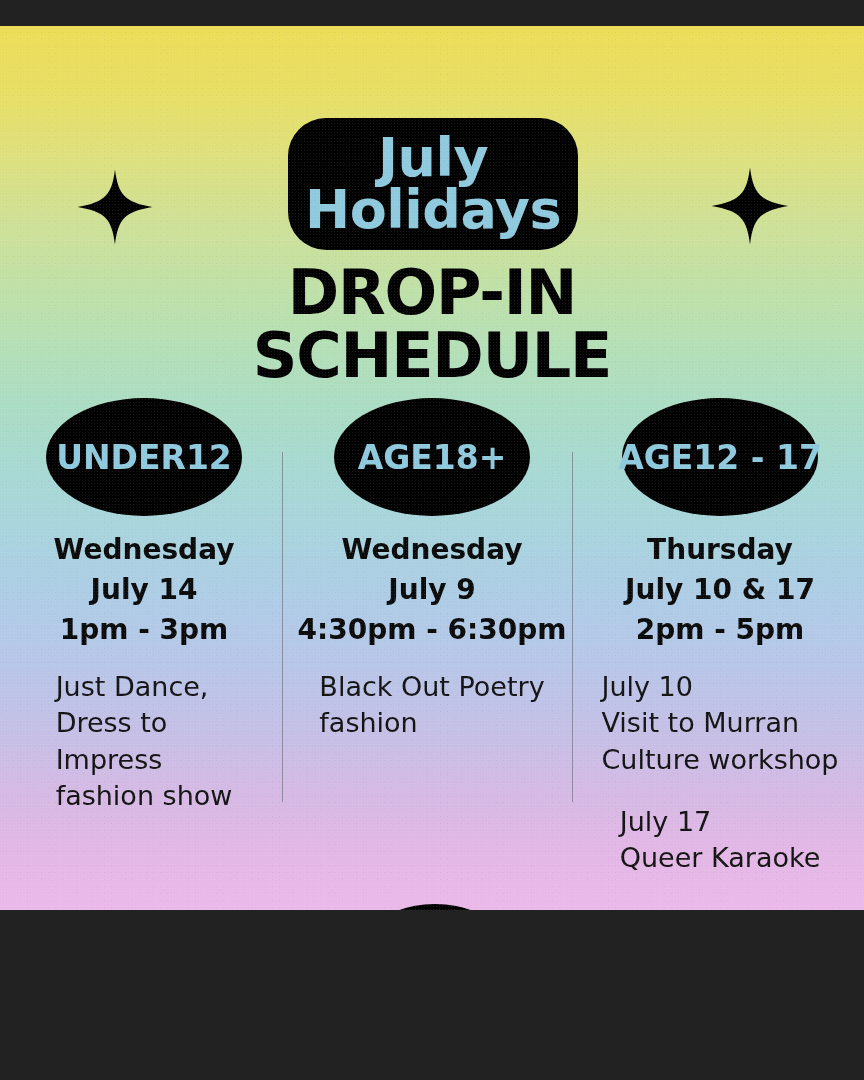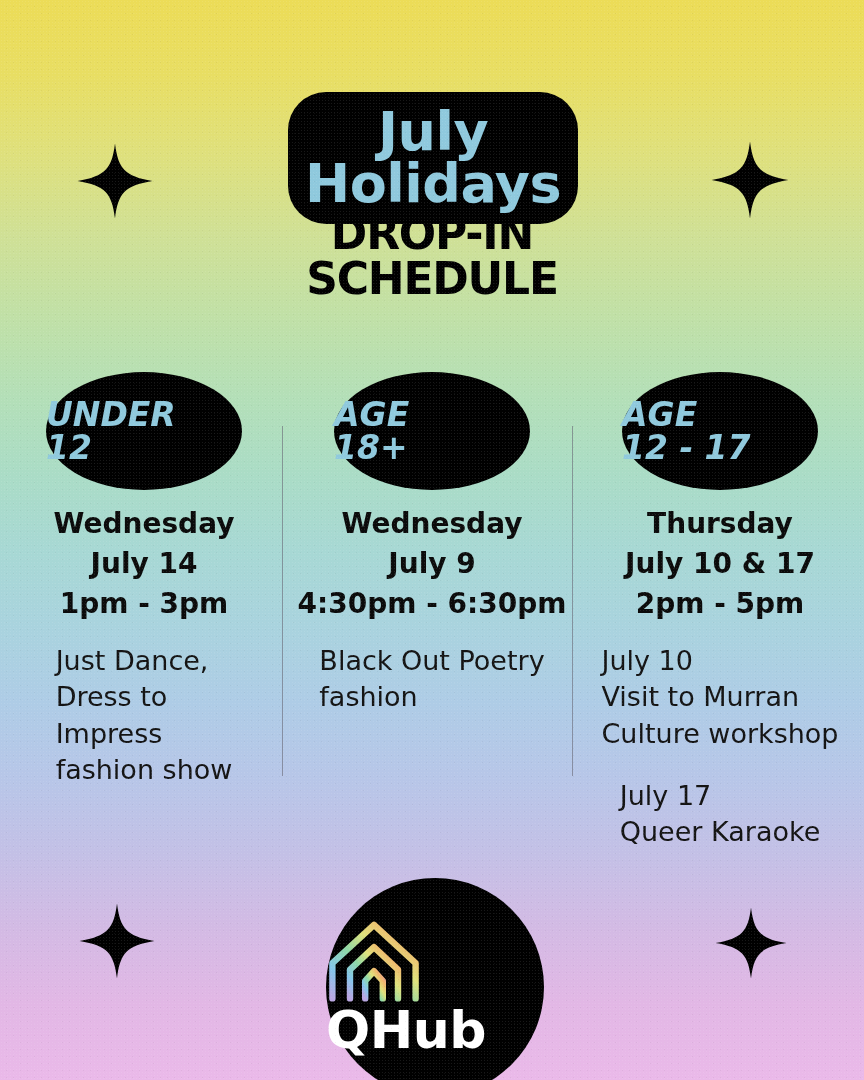--- a/index.html
+++ b/index.html
@@ -3,40 +3,41 @@
 <meta charset="utf-8">
 <style>
   html, body {
     margin: 0;
     padding: 0;
     background: #222;
   }
   #poster {
     position: relative;
     width: 864px;
-    height: 1080px;
+    height: 884px;
     overflow: hidden;
     font-family: "DejaVu Sans", "Liberation Sans", sans-serif;
     background:
       linear-gradient(180deg,
         #ecdc57 0%,
         #e8de63 7%,
         #dfe07b 14%,
         #cfe096 22%,
         #bfe0a8 30%,
         #b3dfb8 37%,
         #aadcc6 44%,
         #a7d8d4 51%,
         #a9d3de 58%,
         #aecce6 65%,
         #b7c6e8 72%,
         #c3c0e6 79%,
         #d3bae4 86%,
         #e2b7e5 93%,
         #eab9e9 100%);
+    margin-top: 26px;
   }
   
   #grain {
     position: absolute;
     inset: 0;
     pointer-events: none;
     opacity: 0.17;
     background-image:
       radial-gradient(rgba(255,255,255,0.55) 0.5px, transparent 0.6px),
       radial-gradient(rgba(0,0,0,0.42) 0.5px, transparent 0.6px),
@@ -75,25 +76,25 @@
     letter-spacing: -0.5px;
     text-align: center;
     white-space: nowrap;
   }
   .title-line.l2 { font-size: 54px; }
 
   .subtitle {
     position: absolute;
     left: 0;
     right: 0;
-    top: 212px;
+    top: 235px;
     text-align: center;
     color: #000;
     font-weight: 800;
-    font-size: 44px;
+    font-size: 62px;
     line-height: 1.02;
     letter-spacing: -1.2px;
   }
   .subtitle .sub-line { display: block; }
 
   
   .columns {
     position: absolute;
     left: 0;
     top: 372px;
@@ -108,24 +109,23 @@
     align-items: center;
     padding: 0 6px;
     box-sizing: border-box;
   }
   .badge {
     width: 196px;
     height: 118px;
     background: #000;
     border-radius: 50%;
     display: flex;
-    flex-direction: column;
+    align-items: center;
     justify-content: center;
     line-height: 1.0;
-    font-style: italic;
   }
   .badge-line {
     color: #8fc9dd;
     font-weight: 700;
     font-size: 33px;
     letter-spacing: 0px;
     white-space: nowrap;
   }
   .badge-line.b1 { font-size: 33px; }
   .badge-line.b2 { font-size: 33px; }

